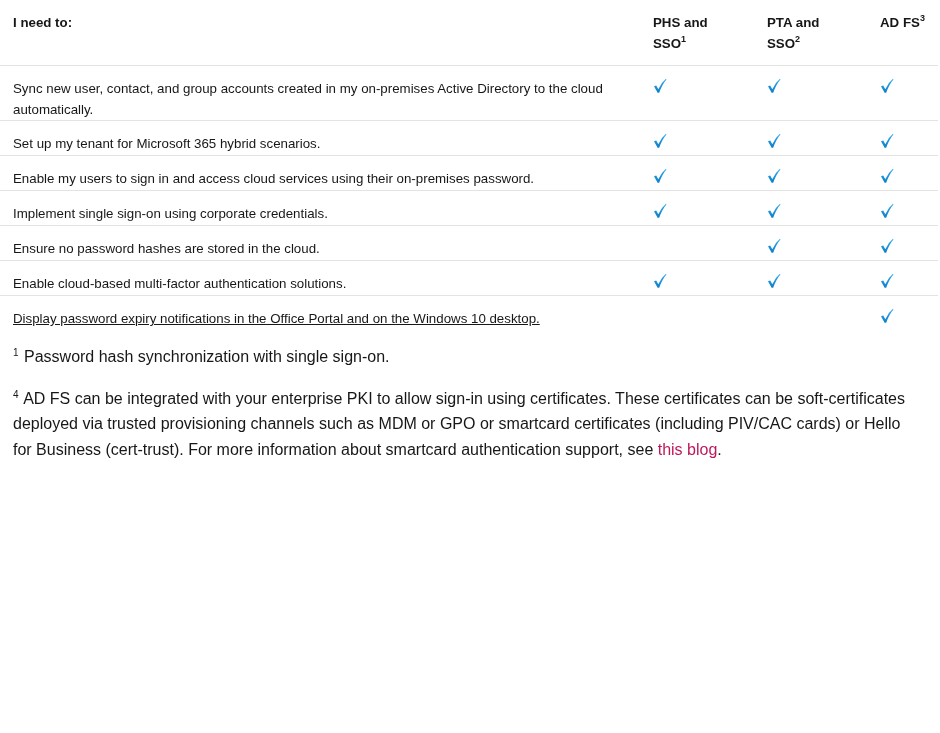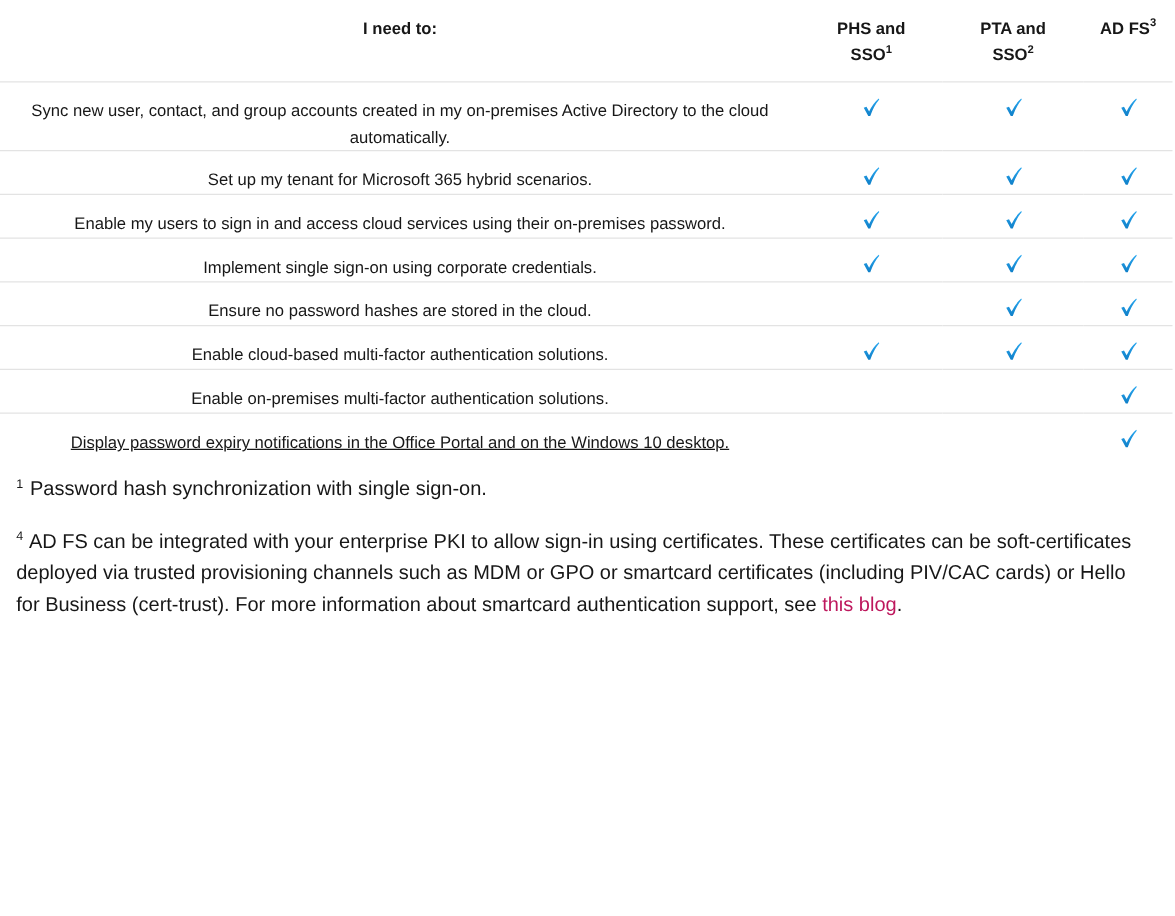--- a/index.html
+++ b/index.html
@@ -12,21 +12,21 @@
       border-collapse: collapse;
       width: 938px;
       table-layout: fixed;
       margin: 0;
     }
     col.c0 { width: 640px; }
     col.c1 { width: 114px; }
     col.c2 { width: 113px; }
     col.c3 { width: 71px; }
     th, td {
-      text-align: center;
+      text-align: left;
       vertical-align: top;
       padding: 0 13px;
       font-size: 13.3px;
       line-height: 21px;
     }
     thead th {
       font-weight: bold;
       padding-top: 12px;
       padding-bottom: 11px;
       height: 42px;
@@ -241,34 +241,20 @@
               <defs>
                 <linearGradient id="g" x1="0" y1="0" x2="0" y2="1">
                   <stop offset="0" stop-color="#2aa8f0"></stop>
                   <stop offset="1" stop-color="#0f7fc8"></stop>
                 </linearGradient>
               </defs>
               <path d="M1 8.2 L3.2 7.4 L5.3 11.2 Q8.5 4.5 13 0.8 L13.4 1.6 Q9.2 6.4 6.2 14.8 L4.6 14.8 Z" fill="url(#g)"></path>
             </svg></span></td>
       </tr>
       <tr>
-        <td class="task"><span>Enable on-premises multi-factor authentication solutions.</span></td>
-        <td></td>
-        <td></td>
-        <td><span class="check"><svg width="14" height="16" viewBox="0 0 14 16">
-              <defs>
-                <linearGradient id="g" x1="0" y1="0" x2="0" y2="1">
-                  <stop offset="0" stop-color="#2aa8f0"></stop>
-                  <stop offset="1" stop-color="#0f7fc8"></stop>
-                </linearGradient>
-              </defs>
-              <path d="M1 8.2 L3.2 7.4 L5.3 11.2 Q8.5 4.5 13 0.8 L13.4 1.6 Q9.2 6.4 6.2 14.8 L4.6 14.8 Z" fill="url(#g)"></path>
-            </svg></span></td>
-      </tr>
-      <tr>
         <td class="task"><span>Display password expiry notifications in the Office Portal and on the Windows 10 desktop.</span></td>
         <td></td>
         <td></td>
         <td><span class="check"><svg width="14" height="16" viewBox="0 0 14 16">
               <defs>
                 <linearGradient id="g" x1="0" y1="0" x2="0" y2="1">
                   <stop offset="0" stop-color="#2aa8f0"></stop>
                   <stop offset="1" stop-color="#0f7fc8"></stop>
                 </linearGradient>
               </defs>

